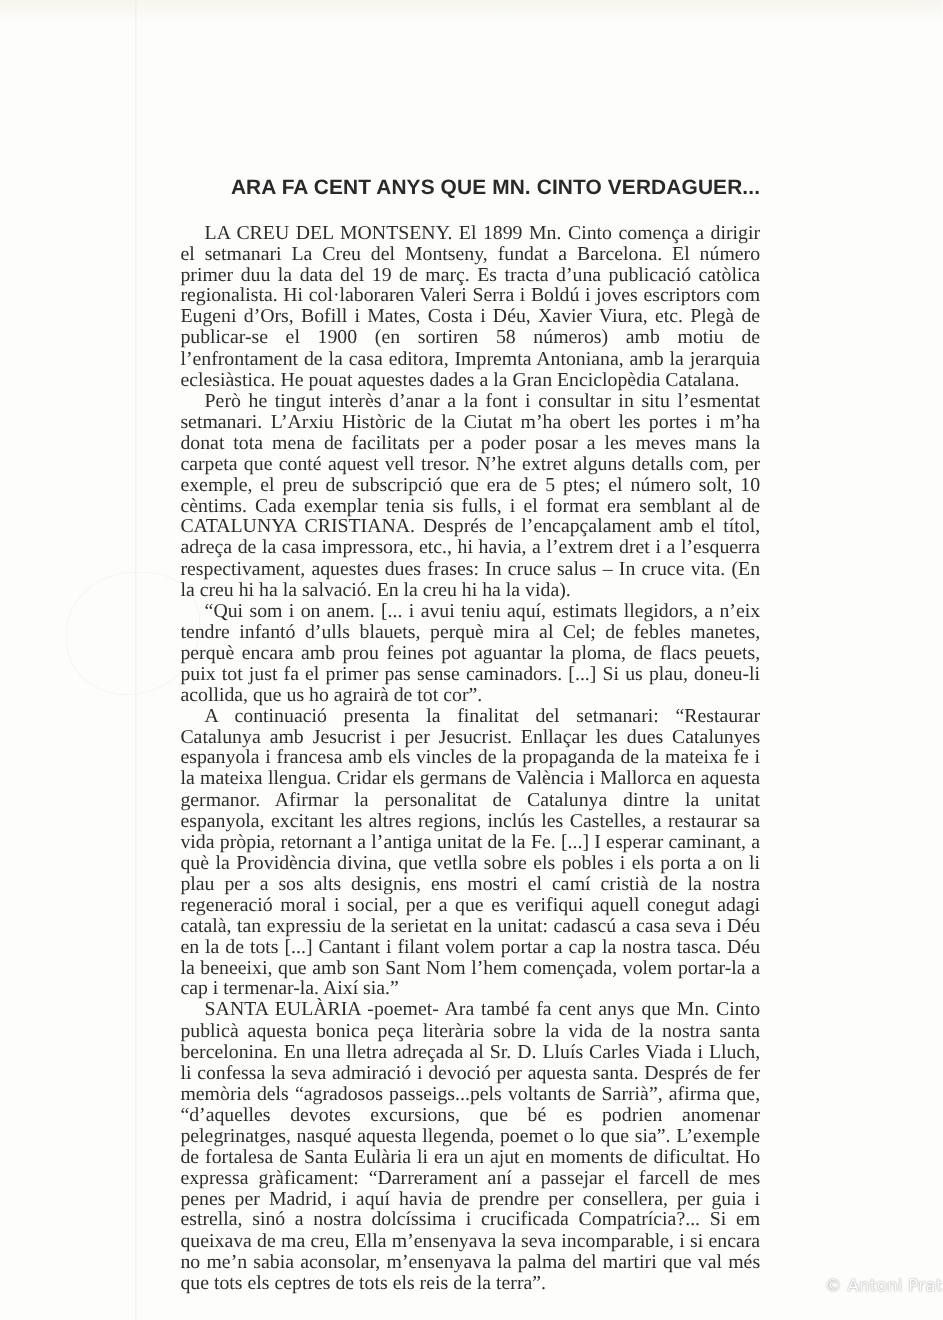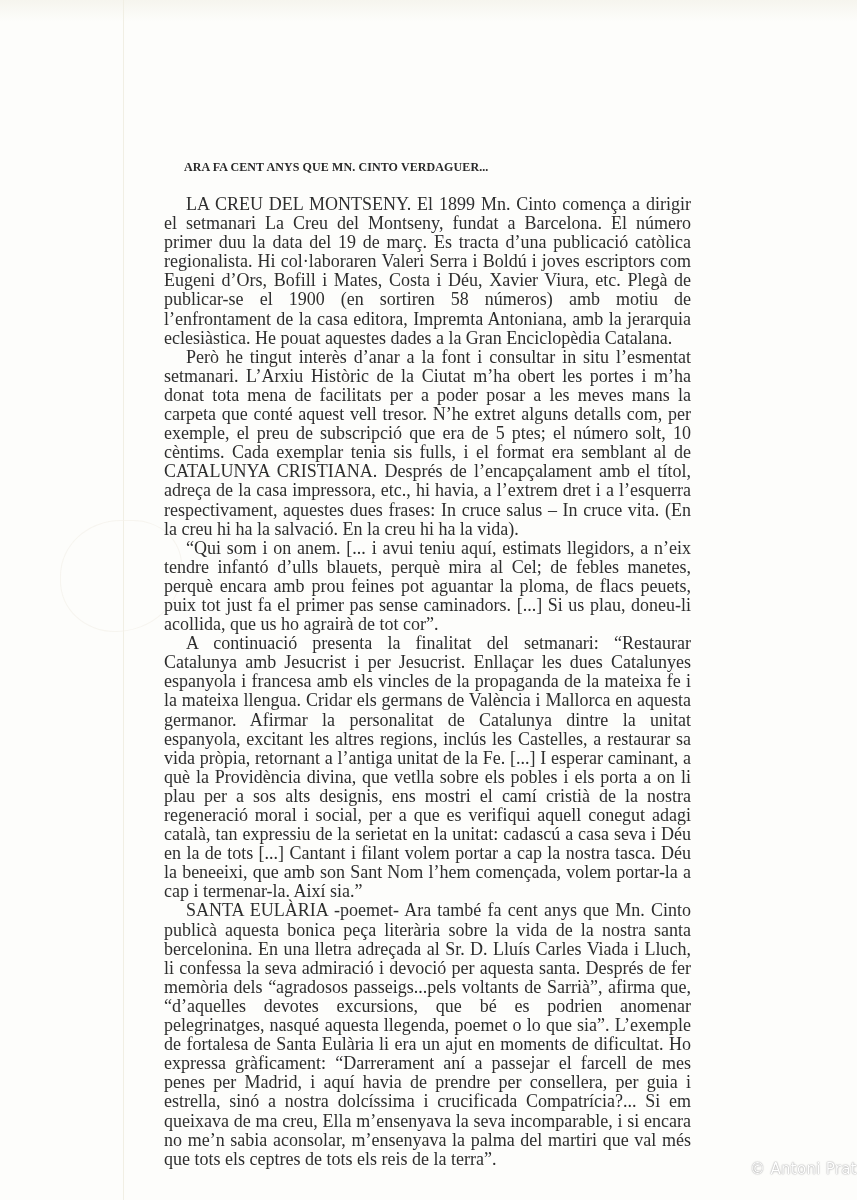--- a/index.html
+++ b/index.html
@@ -41,24 +41,24 @@
       border-radius: 50% 40% 55% 45%;
       opacity: 0.7;
     }
     .article {
       position: absolute;
       left: 164px;
       top: 160px;
       width: 527px;
     }
     .title {
-      font-family: Liberation Serif, serif;
+      font-family: Liberation Sans, sans-serif;
       font-weight: bold;
-      font-size: 12px;
-      text-align: left;
+      font-size: 19px;
+      text-align: right;
       margin: 0 0 20px 0;
       letter-spacing: 0.1px;
       color: #2a2a2a;
       padding-left: 20px;
     }
     .body-text p {
       margin: 0;
       font-size: 18px;
       line-height: 19.1px;
       text-align: justify;

